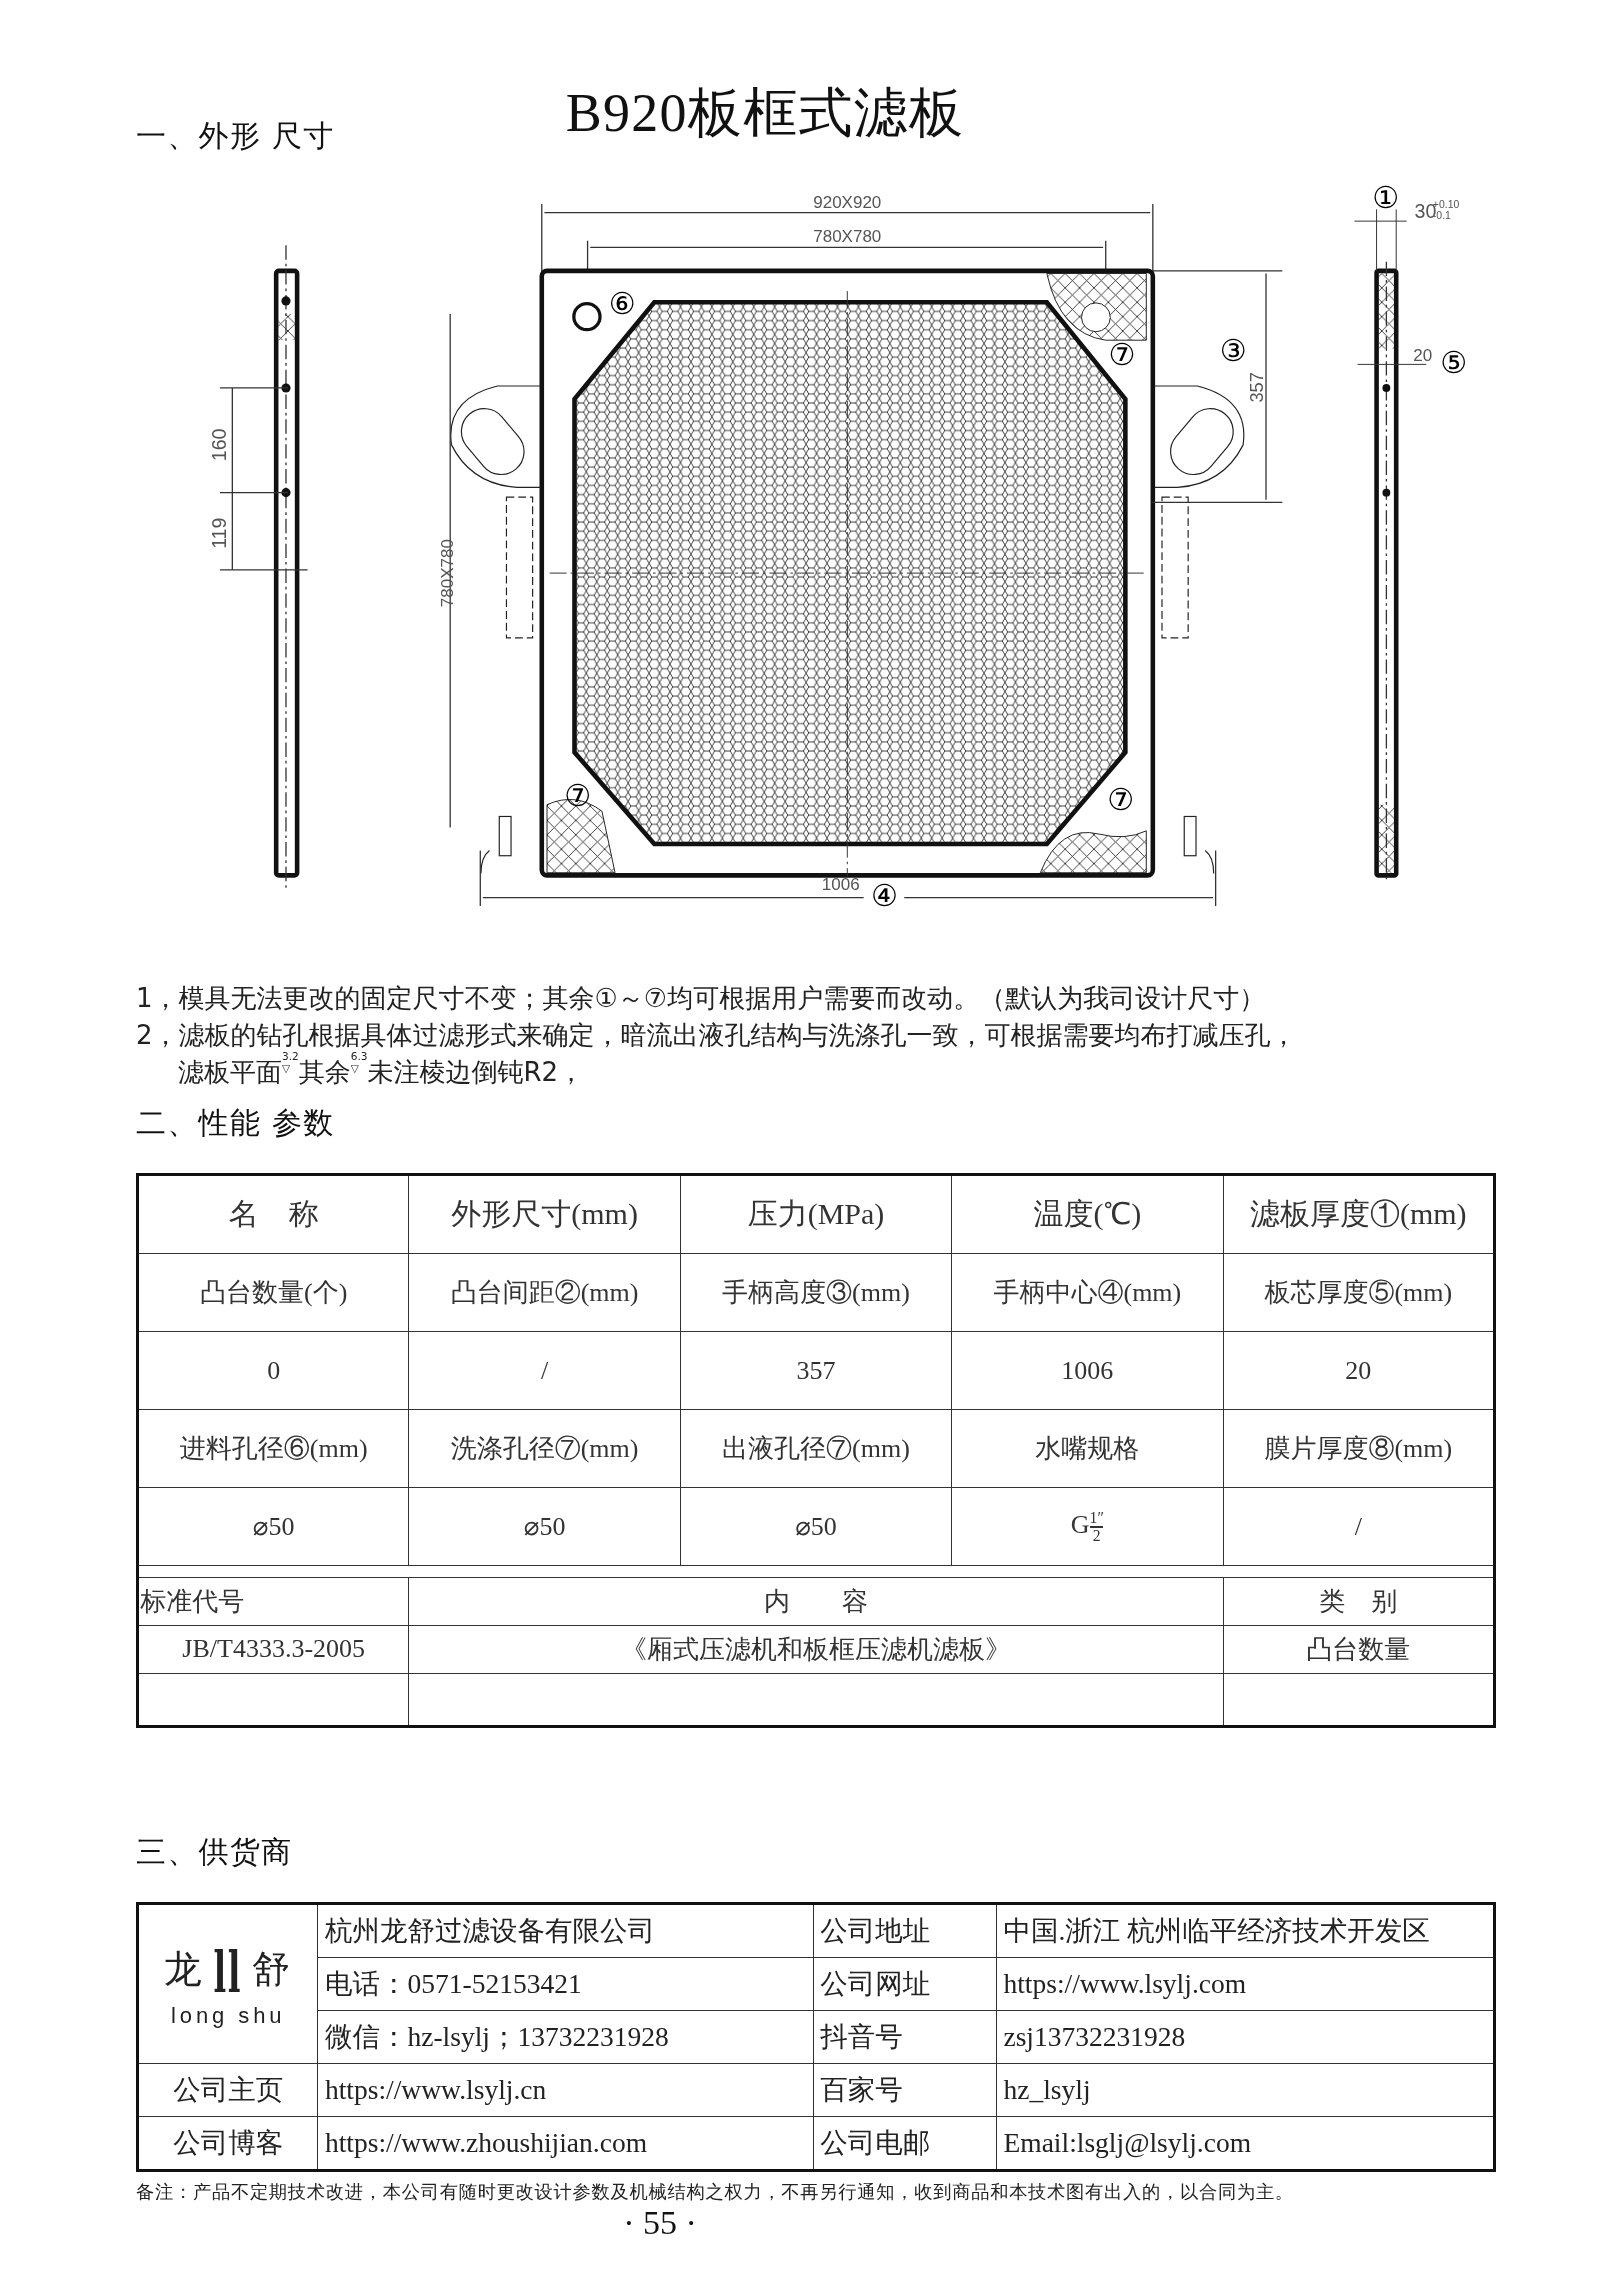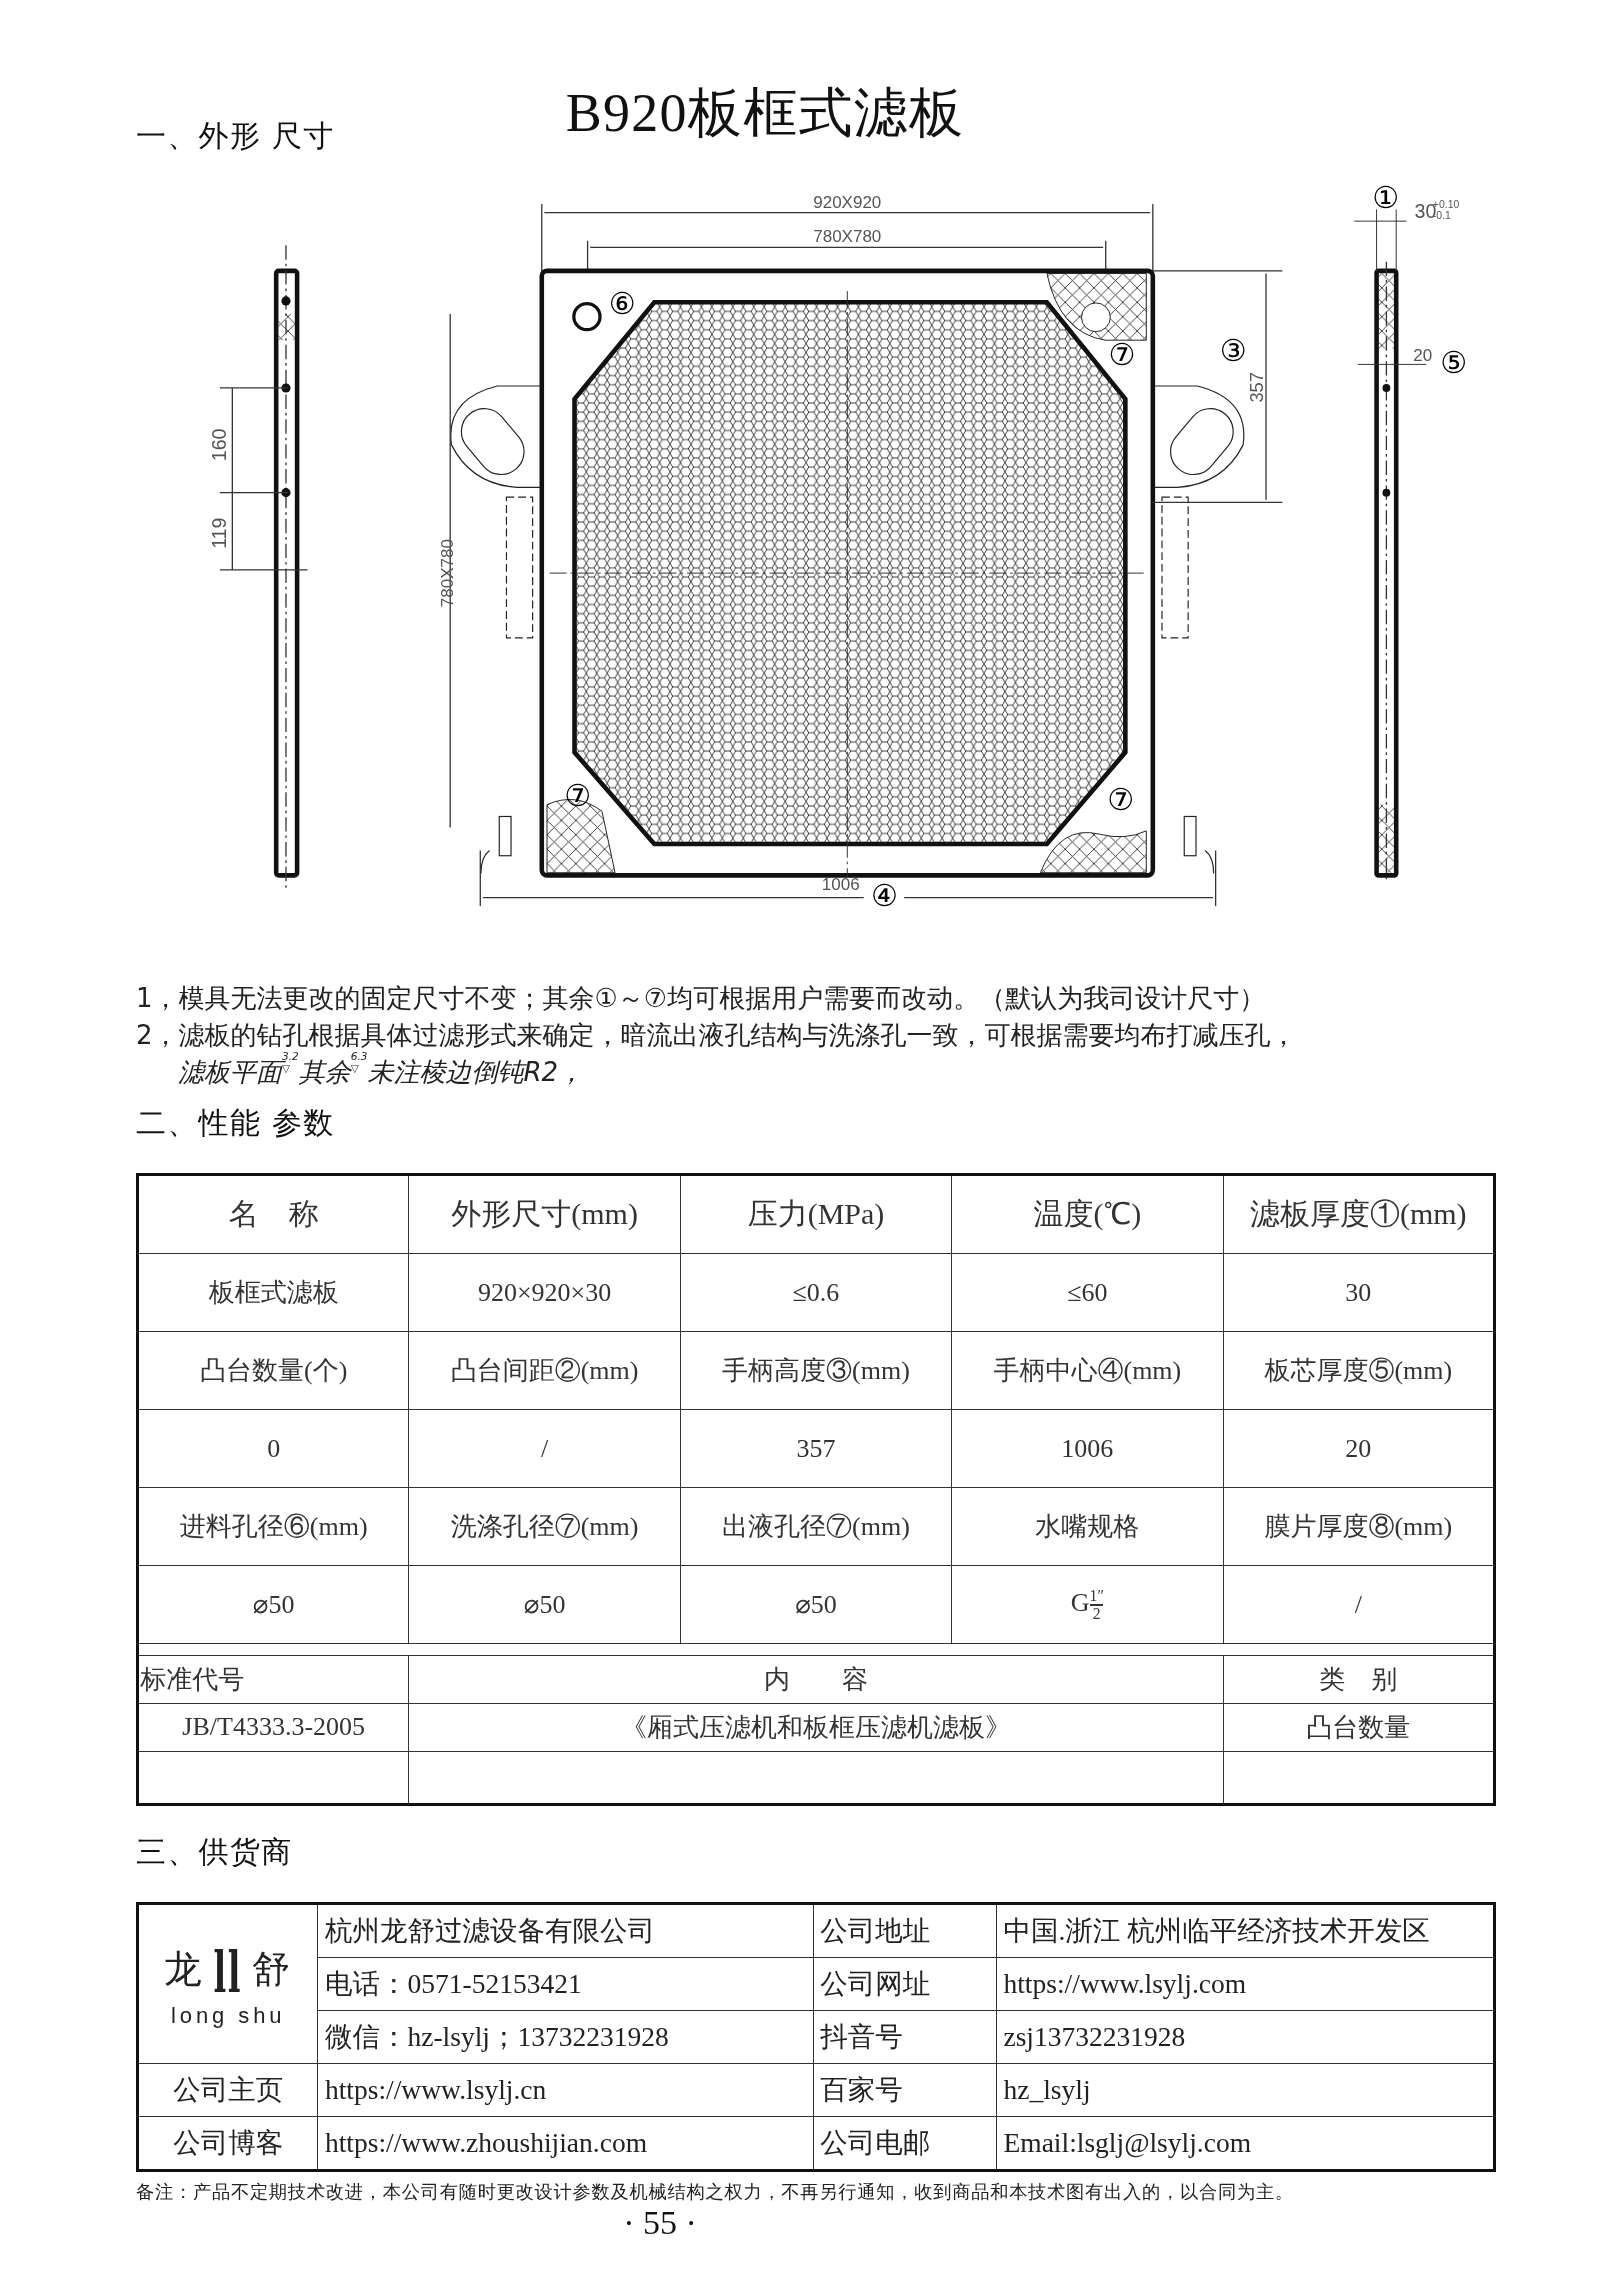--- a/index.html
+++ b/index.html
@@ -3,21 +3,21 @@
 <meta charset="utf-8">
 <style>
   html,body{margin:0;padding:0;background:#fff;}
   body{width:1622px;height:2295px;position:relative;overflow:hidden;color:#111;font-family:"DejaVu Serif",serif;}
   .abs{position:absolute;}
   .doc-title{left:0;width:1622px;top:77px;text-align:center;font-size:54px;font-family:"Liberation Serif",serif;letter-spacing:1.3px;}
   .doc-title span{position:relative;left:-46px;}
   .section-heading{font-size:30px;font-family:"DejaVu Sans",sans-serif;letter-spacing:1.3px;}
   .notes{left:136px;top:942px;font-size:26px;line-height:37px;font-family:"DejaVu Sans",sans-serif;color:#222;margin-top:38px;}
   .notes div{white-space:nowrap;}
-  .notes .indent{padding-left:42px;font-style:italic;}
+  .notes .indent{padding-left:42px;}
   .ra{display:inline-block;font-size:10.5px;vertical-align:top;line-height:11.8px;position:relative;top:-2.6px;}
   svg text{font-family:"Liberation Sans",sans-serif;}
   table{border-collapse:collapse;position:absolute;}
   .perf{left:136px;top:1173px;width:1360px;border:3.9px solid #111;}
   .perf td{border:1.3px solid #333;text-align:center;height:77px;font-size:26px;font-family:"Liberation Serif",serif;color:#333;padding:0 1.3px;white-space:nowrap;}
   .perf td.hdr{font-size:30px;}
   .perf tr.spacer td{height:10.5px;border-left:none;border-right:none;}
   .perf td.std-l{text-align:left;height:47px;}
   .perf tr.std-row td{height:47px;}
   .perf tr.std-empty td{height:51px;}
@@ -155,27 +155,20 @@
     </colgroup>
   <tbody>
       <tr>
     <td class="hdr">名　称</td>
     <td class="hdr">外形尺寸(mm)</td>
     <td class="hdr">压力(MPa)</td>
     <td class="hdr">温度(℃)</td>
     <td class="hdr">滤板厚度①(mm)</td>
   </tr>
   <tr>
-    <td>板框式滤板</td>
-    <td>920×920×30</td>
-    <td>≤0.6</td>
-    <td>≤60</td>
-    <td>30</td>
-  </tr>
-  <tr>
     <td>凸台数量(个)</td>
     <td>凸台间距②(mm)</td>
     <td>手柄高度③(mm)</td>
     <td>手柄中心④(mm)</td>
     <td>板芯厚度⑤(mm)</td>
   </tr>
   <tr>
     <td>0</td>
     <td>/</td>
     <td>357</td>

